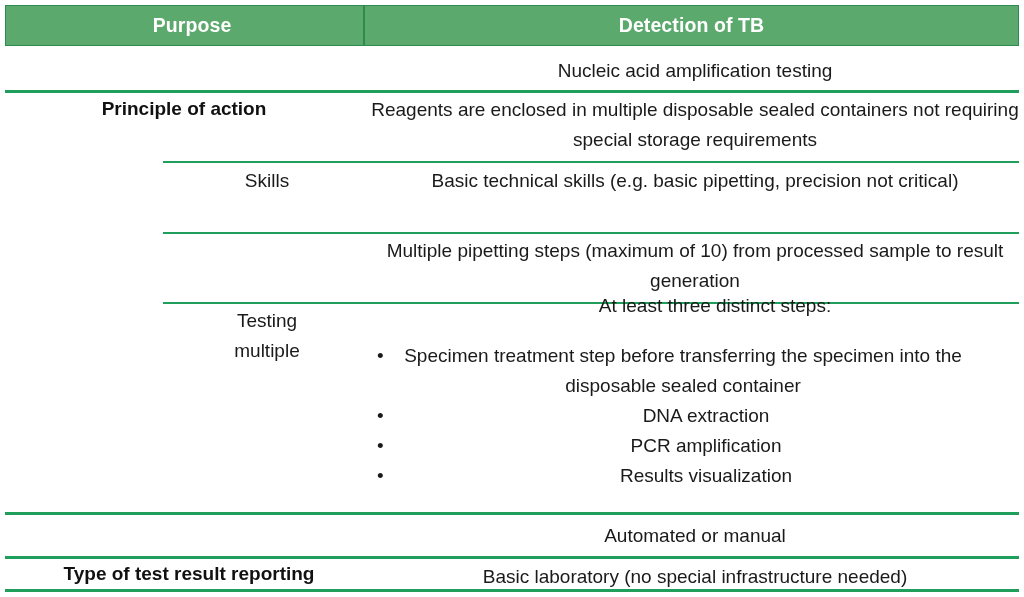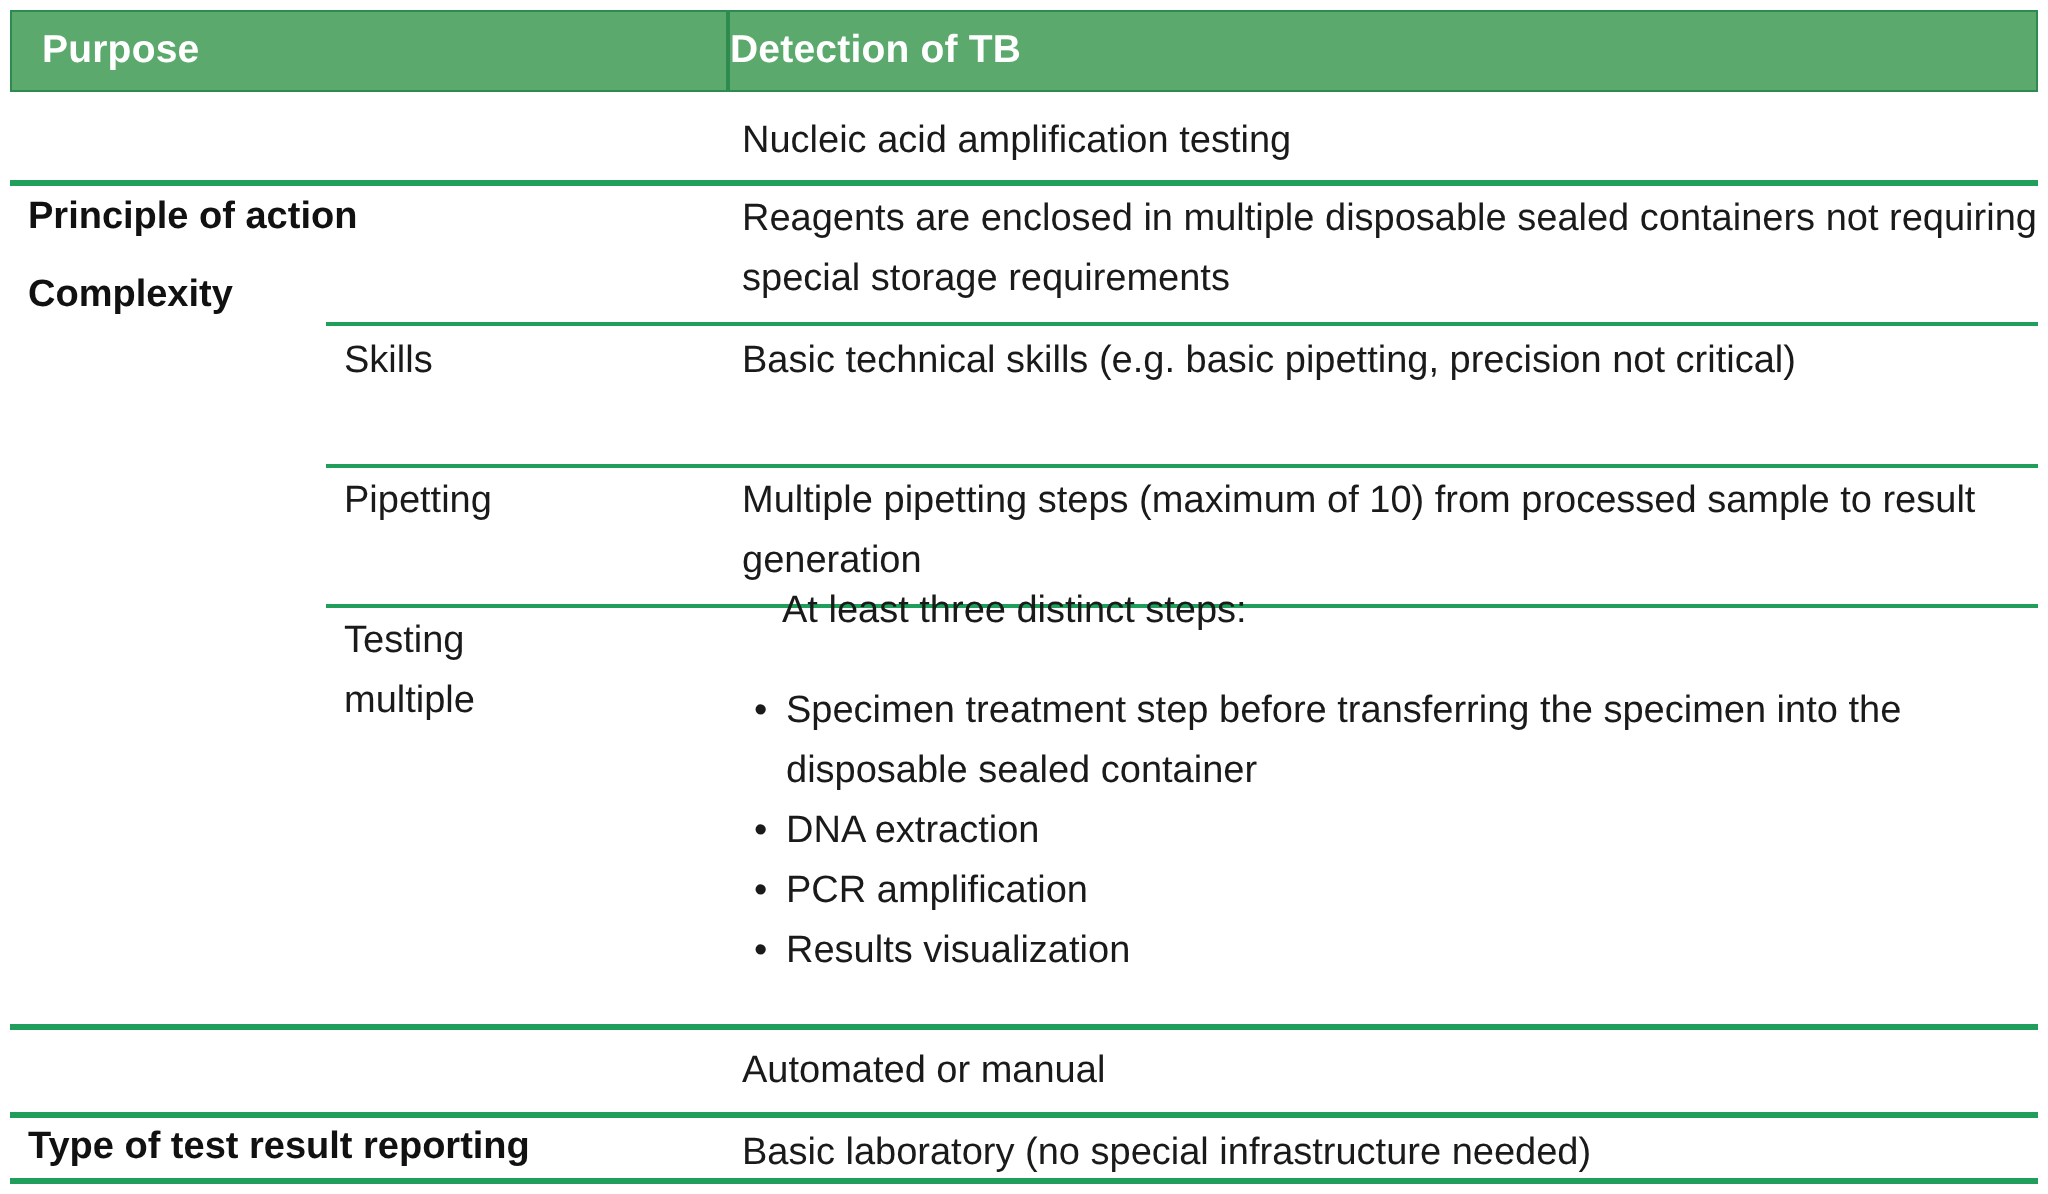--- a/index.html
+++ b/index.html
@@ -13,20 +13,21 @@
     font-family: "Liberation Sans", sans-serif;
     color: #1a1a1a;
     overflow: hidden;
   }
 
   #table-root {
     position: relative;
     width: 852px;
     height: 597px;
     box-sizing: border-box;
+    text-align: center;
   }
 
   
   .header-row {
     position: absolute;
     left: 5px;
     top: 5px;
     width: 1014px;
     height: 41px;
     background: #5CA96D;
@@ -138,32 +139,30 @@
     <div class="header-cell-left">Purpose</div>
     <div class="header-divider"></div>
     <div class="header-cell-right">Detection of TB</div>
   </div>
 
   <div class="cell col-label label-bold" style="top:59px; width:340px;">Principle of action</div>
   <div class="cell col-value value" style="top:56px;">Nucleic acid amplification testing</div>
 
   <div class="rule full" style="top:90px;"></div>
 
-  <div class="cell col-label label-bold" style="top:98px; width:145px;">Complexity</div>
 
   <div class="cell col-value value" style="top:95px;">Reagents are enclosed in multiple disposable sealed containers not requiring special storage requirements</div>
 
   <div class="rule sub" style="top:161px;"></div>
 
   <div class="cell col-sub label-plain" style="top:166px; width:190px;">Skills</div>
   <div class="cell col-value value" style="top:166px;">Basic technical skills (e.g. basic pipetting, precision not critical)</div>
 
   <div class="rule sub" style="top:232px;"></div>
 
-  <div class="cell col-sub label-plain" style="top:236px; width:190px;">Pipetting</div>
   <div class="cell col-value value" style="top:236px;">Multiple pipetting steps (maximum of 10) from processed sample to result generation</div>
 
   <div class="rule sub" style="top:302px;"></div>
 
   <div class="cell col-sub label-plain" style="top:306px; width:190px;">Testing</div>
   <div class="cell col-sub label-plain" style="top:336px; width:190px;">multiple</div>
 
   <div class="cell col-value value" style="top:291px;margin-left:20px;">At least three distinct steps:</div>
 
   <ul class="bullet-list" style="top:341px;">

